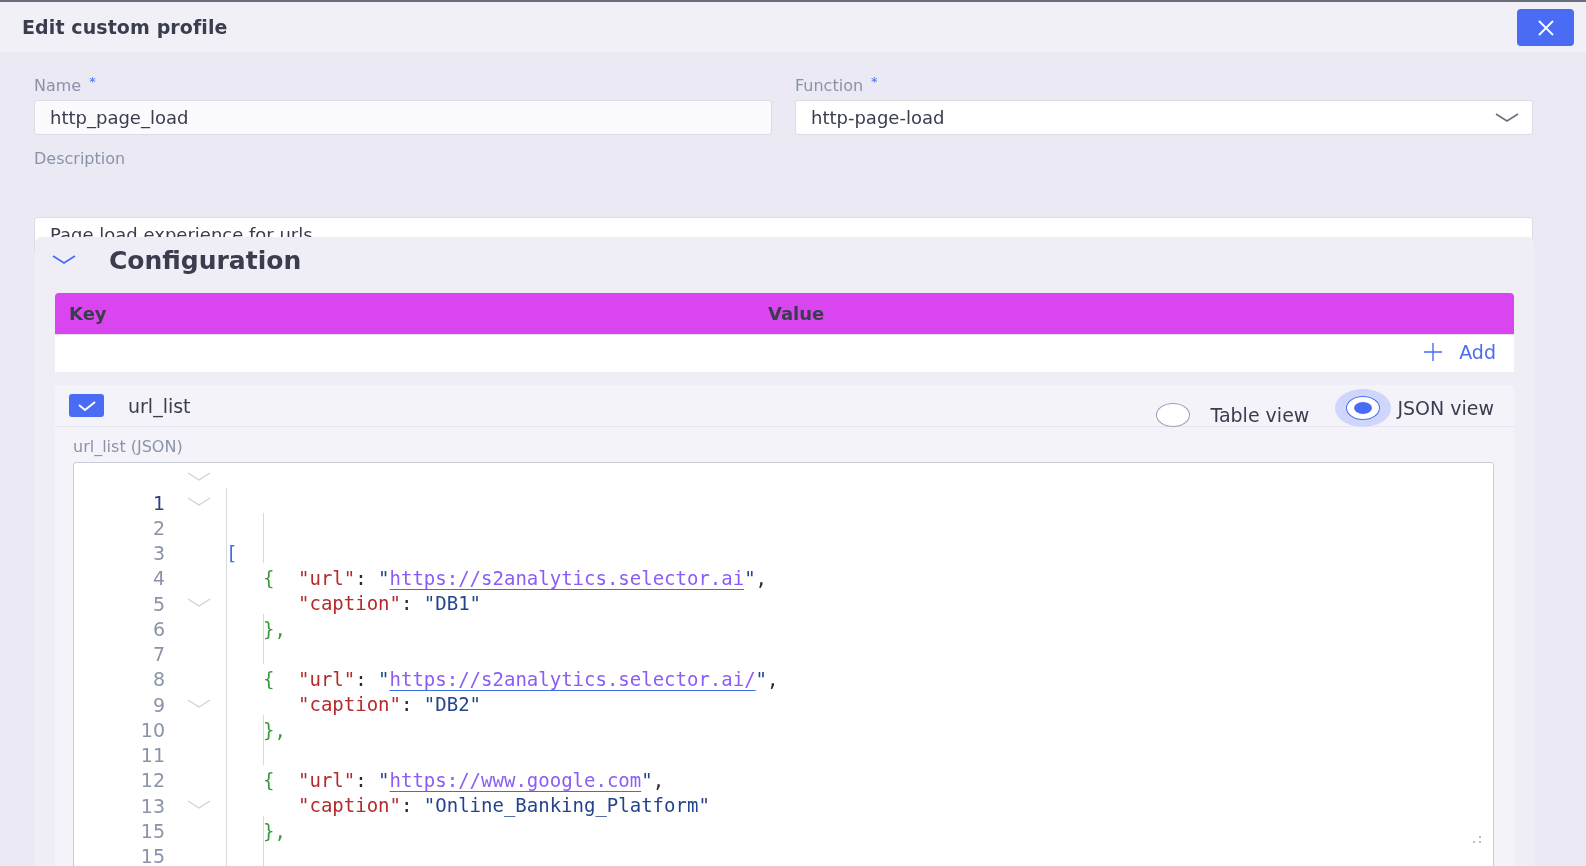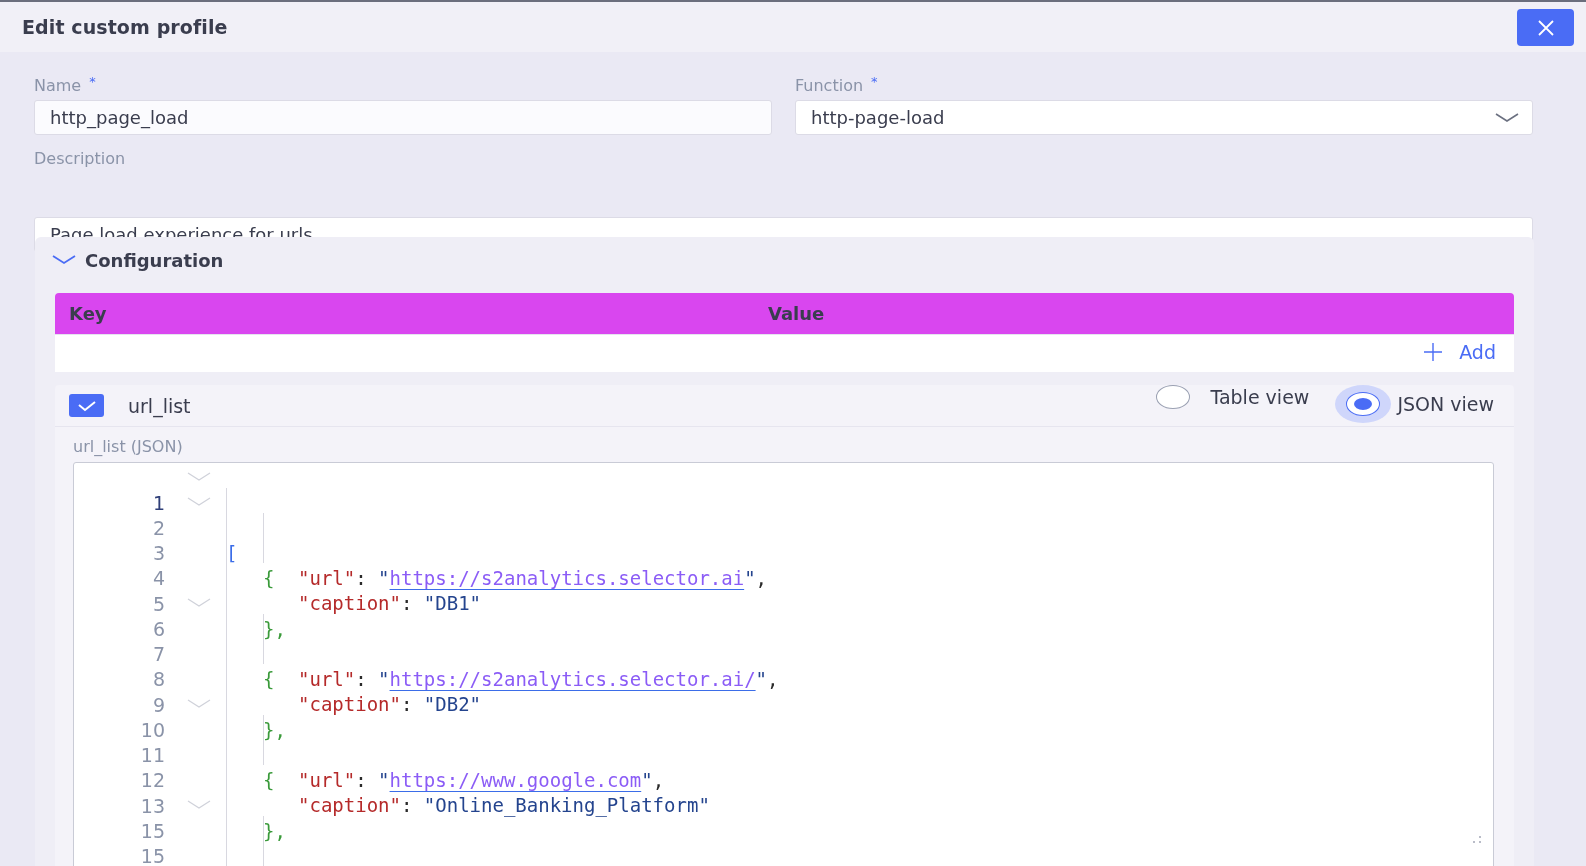--- a/index.html
+++ b/index.html
@@ -32,38 +32,38 @@
     font-size: 18px; color: #3a3d4e; padding-left: 15px;
     display: flex; align-items: center;
   }
   .input.white { background: #ffffff; }
   .chev-select { position: absolute; right: 12px; top: 10px; }
   .config-panel {
     position: absolute; left: 35px; top: 185px; width: 1499px; height: 640px;
     background: #efeef6; border-radius: 6px;
   }
   .config-head { position: absolute; left: 0; top: 0; height: 46px; display: flex; align-items: center; }
-  .config-title { font-size: 18px; font-weight: bold; color: #3a3d4e; margin-left: 8px; }
+  .config-title { font-size: 25px; font-weight: bold; color: #3a3d4e; margin-left: 32px; }
   .kv-table { position: absolute; left: 20px; top: 56px; width: 1459px; height: 80px; }
   .kv-header { height: 42px; background: #d946ef; border-bottom: 1px solid #e4e3ee; position: relative; border-radius: 4px 4px 0 0; }
   .kv-h { position: absolute; top: 10px; font-size: 18px; font-weight: bold; color: #3a3d4e; }
   .kv-row { height: 37px; background: #ffffff; position: relative; }
   .add-btn { position: absolute; right: 18px; top: 6px; display: flex; align-items: center; cursor: pointer; }
   .add-label { color: #4a6cf5; font-size: 19px; }
   .param-card {
     position: absolute; left: 20px; top: 148px; width: 1459px; height: 500px;
     background: #f4f3f9; border-radius: 4px;
   }
   .param-head { height: 42px; border-bottom: 1px solid #e6e5ef; position: relative; display: flex; align-items: center; }
   .checkbox {
     margin-left: 14px; width: 35px; height: 23px; background: #4a6cf5; border-radius: 3px;
     display: flex; align-items: center; justify-content: center; cursor: pointer;
   }
   .param-name { margin-left: 24px; font-size: 19px; color: #3a3d4e; }
-  .views { position: absolute; right: 20px; top: 0; height: 42px; display: flex; align-items: flex-start; }
+  .views { position: absolute; right: 20px; top: 0; height: 42px; display: flex; align-items: flex-end; }
   .radio-wrap { display: flex; align-items: center; cursor: pointer; }
   .radio {
     width: 34px; height: 24px; border-radius: 50%; border: 1.5px solid #9aa0b2; background: #fff;
     display: flex; align-items: center; justify-content: center;
   }
   .radio-halo { width: 56px; height: 38px; border-radius: 50%; background: #cfd6fb; display: flex; align-items: center; justify-content: center; }
   .radio.on { border-color: #4a6cf5; }
   .radio-dot { width: 18px; height: 12px; border-radius: 50%; background: #4a6cf5; }
   .radio-label { font-size: 19px; color: #3a3d4e; margin-left: 20px; }
   .json-label { position: absolute; left: 18px; top: 52px; font-size: 16px; color: #8a93a8; }

